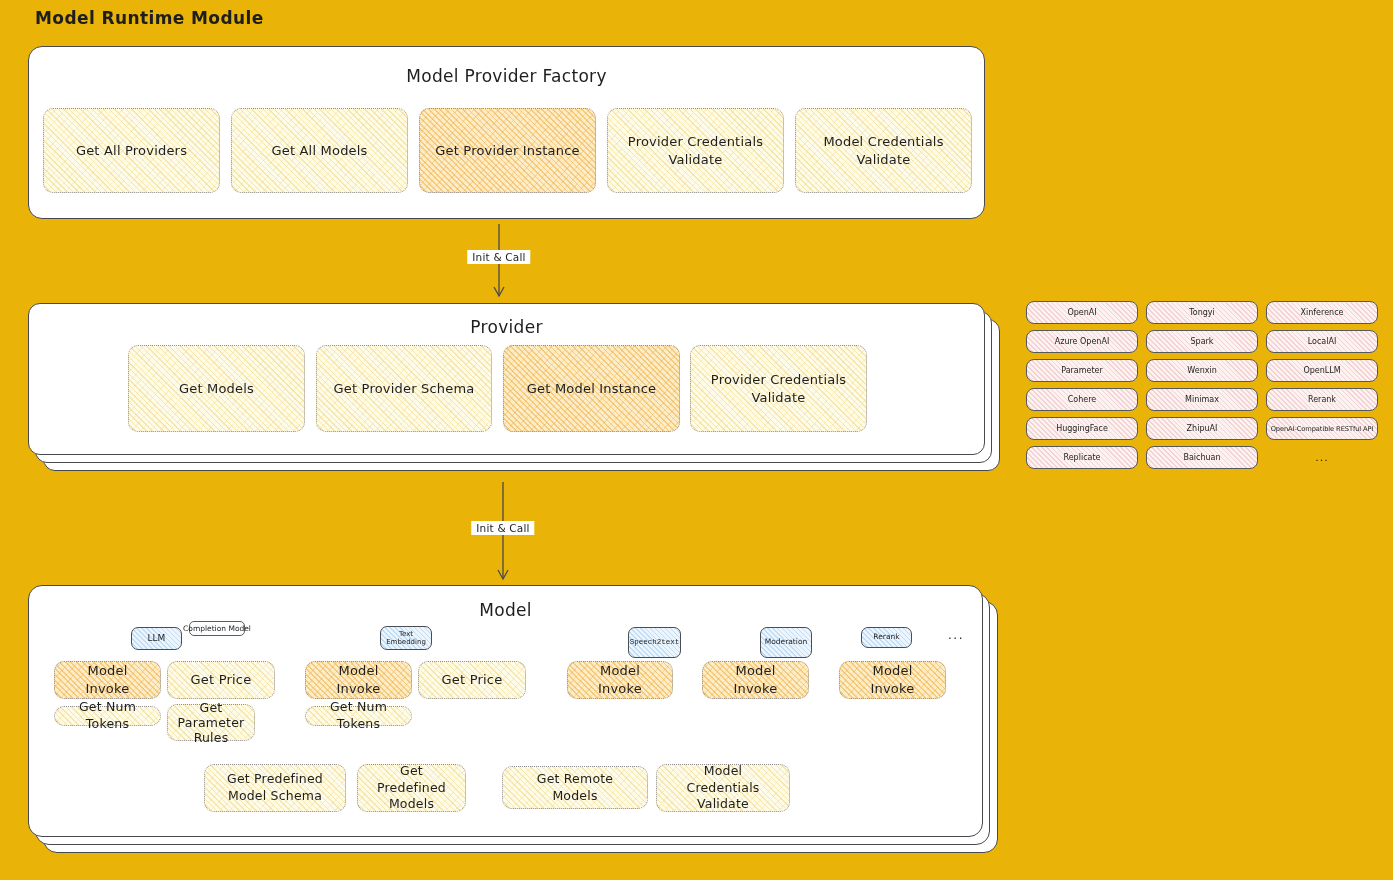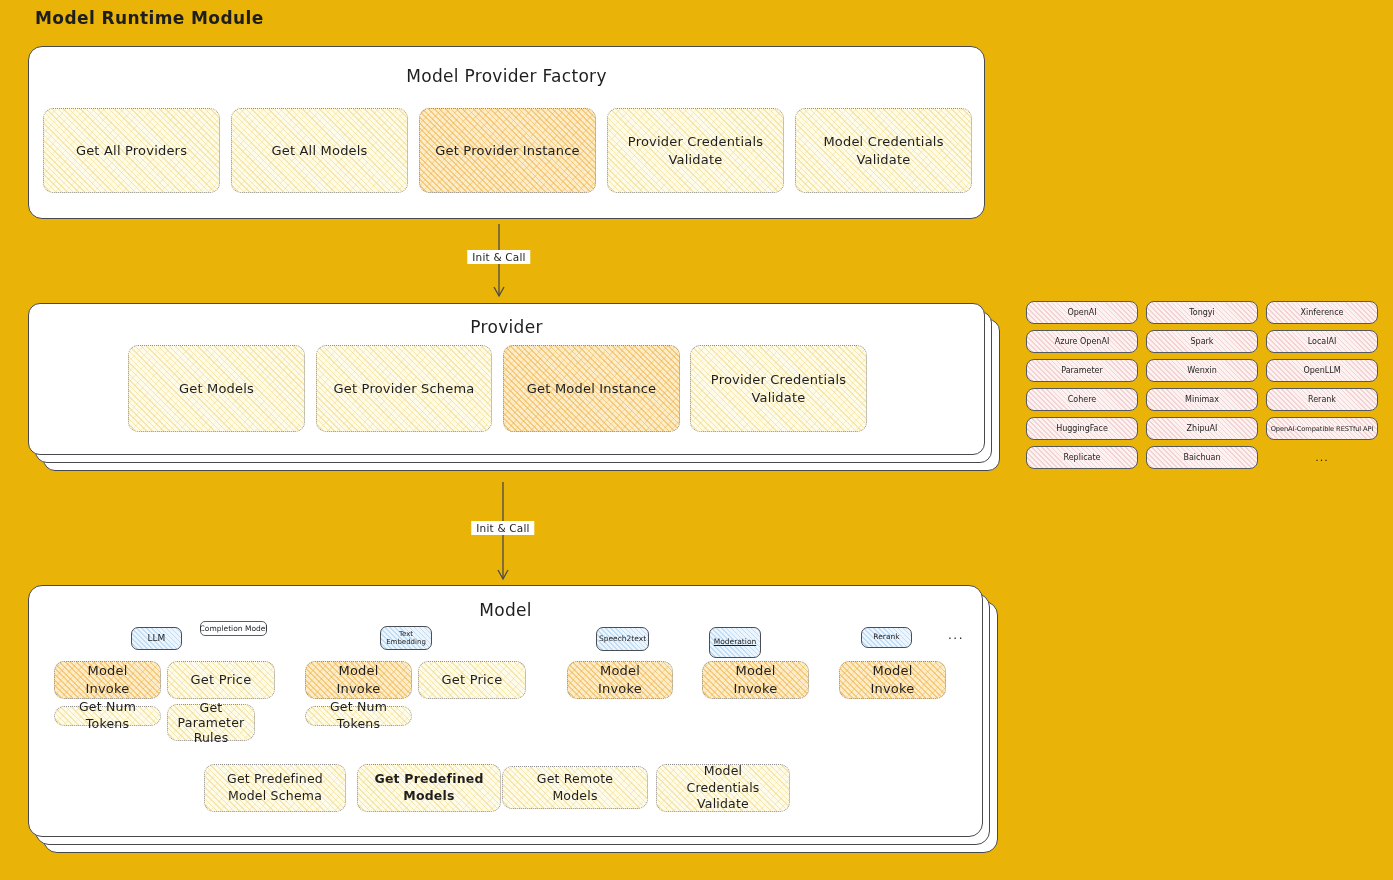--- a/index.html
+++ b/index.html
@@ -142,38 +142,38 @@
     <path d="M3 88 L8 97 L13 88"></path>
   </svg>
   <div class="arrow-label" style="left:503px;top:528px;">Init &amp; Call</div>
 
   <div class="layer" style="left:43px;top:601px;width:955px;height:252px;"></div>
   <div class="layer" style="left:35px;top:593px;width:955px;height:252px;"></div>
   <div class="layer" style="left:28px;top:585px;width:955px;height:252px;"></div>
   <div class="card-title" style="left:28px;top:600px;width:955px;">Model</div>
 
   <div class="tab llm hatch-blue" style="left:131px;top:627px;width:51px;height:23px;">LLM</div>
-  <div class="subtab" style="left:200px;top:621px;width:67px;height:15px;">Completion Model</div>
+  <div class="subtab" style="left:189px;top:621px;width:56px;height:15px;">Completion Model</div>
   <div class="subtab" style="left:188px;top:661px;width:64px;height:14px;">Chat Model</div>
   <div class="tab hatch-blue" style="left:380px;top:626px;width:52px;height:24px;font-size:7px;">Text Embedding</div>
-  <div class="tab hatch-blue" style="left:596px;top:627px;width:53px;height:24px;">Speech2text</div>
-  <div class="tab hatch-blue" style="left:709px;top:627px;width:52px;height:31px;text-decoration:underline;">Moderation</div>
+  <div class="tab hatch-blue" style="left:628px;top:627px;width:53px;height:31px;font-family:Liberation Mono, monospace;">Speech2text</div>
+  <div class="tab hatch-blue" style="left:760px;top:627px;width:52px;height:31px;">Moderation</div>
   <div class="tab hatch-blue" style="left:861px;top:627px;width:51px;height:21px;">Rerank</div>
   <div class="dots" style="left:948px;top:628px;">...</div>
 
   <div class="fbox h38 hatch-orange" style="left:54px;top:661px;width:107px;">Model Invoke</div>
   <div class="fbox h38 hatch-yellow" style="left:167px;top:661px;width:108px;">Get Price</div>
   <div class="fbox h38 hatch-orange" style="left:305px;top:661px;width:107px;">Model Invoke</div>
   <div class="fbox h38 hatch-yellow" style="left:418px;top:661px;width:108px;">Get Price</div>
   <div class="fbox h38 hatch-orange" style="left:567px;top:661px;width:106px;">Model Invoke</div>
   <div class="fbox h38 hatch-orange" style="left:702px;top:661px;width:107px;">Model Invoke</div>
   <div class="fbox h38 hatch-orange" style="left:839px;top:661px;width:107px;">Model Invoke</div>
 
   <div class="fbox h34 hatch-yellow" style="left:54px;top:706px;width:107px;font-size:12.5px;">Get Num Tokens</div>
   <div class="fbox h37 hatch-yellow" style="left:167px;top:704px;width:88px;font-size:12.5px;line-height:1.2;">Get Parameter Rules</div>
   <div class="fbox h34 hatch-yellow" style="left:305px;top:706px;width:107px;font-size:12.5px;">Get Num Tokens</div>
 
   <div class="fbox h48 hatch-yellow f-small" style="left:204px;top:764px;width:142px;">Get Predefined Model Schema</div>
-  <div class="fbox h48 hatch-yellow f-small" style="left:357px;top:764px;width:144px;font-weight:bold;">Get Predefined Models</div>
+  <div class="fbox h48 hatch-yellow f-small" style="left:357px;top:764px;width:109px;">Get Predefined Models</div>
   <div class="fbox h48 hatch-yellow f-small" style="left:502px;top:766px;width:146px;height:43px;">Get Remote Models</div>
   <div class="fbox h48 hatch-yellow f-small" style="left:656px;top:764px;width:134px;">Model Credentials Validate</div>
 
 </div>
 
 </body></html>

